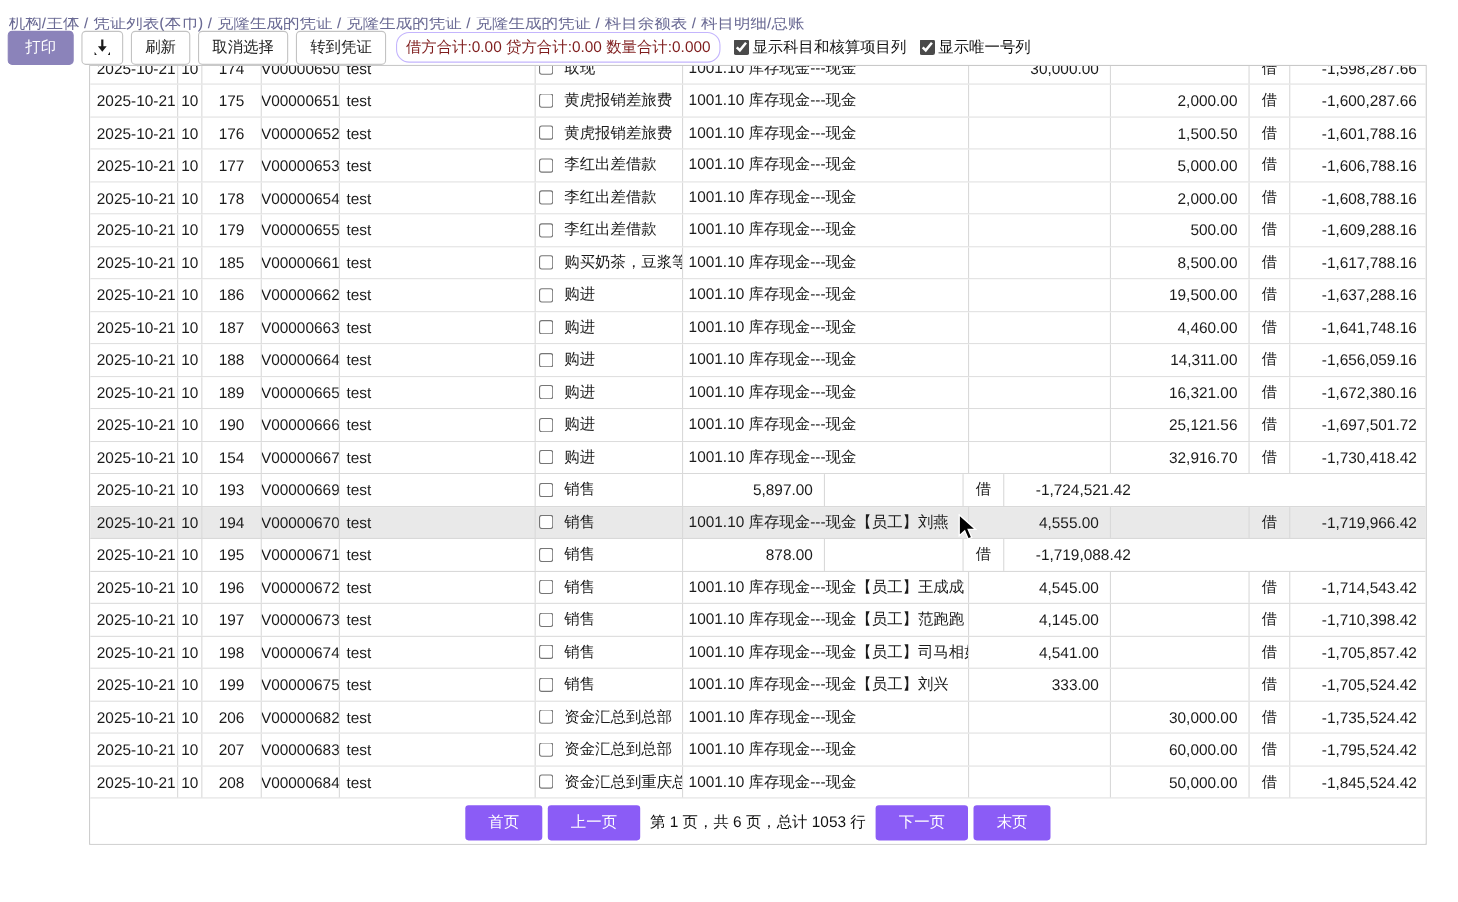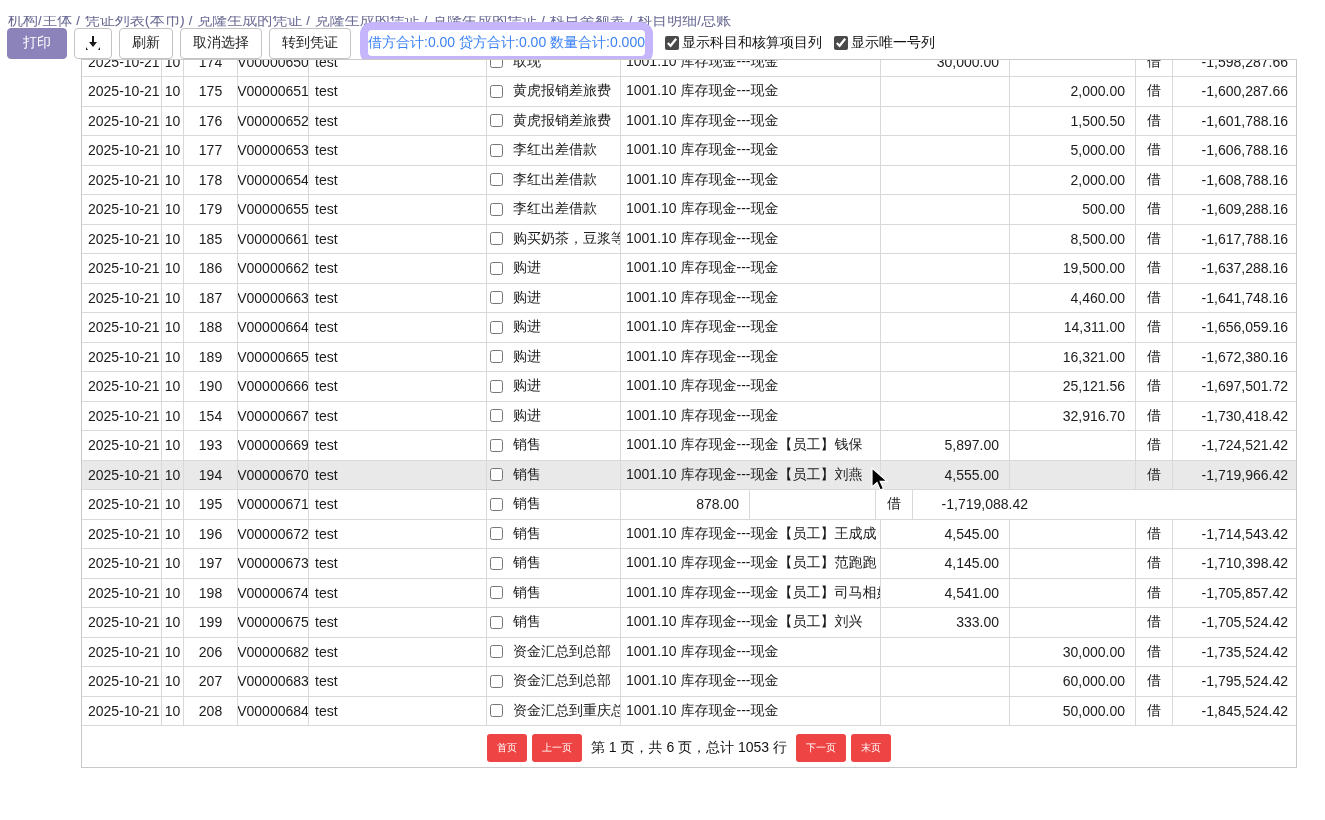--- a/index.html
+++ b/index.html
@@ -18,22 +18,22 @@
   .toolbar { position:absolute; top:27px; left:7px; display:flex; align-items:center; gap:7px; height:32px; }
   .btn {
     background:#fff; border:1px solid #c3c3c3; border-radius:4px;
     padding:6px 12px; font-size:14px; color:#222; cursor:pointer; height:31px;
     display:inline-flex; align-items:center; justify-content:center;
     font-family:inherit;
   }
   .btn-primary { background:#8b83ba; border-color:#8b83ba; color:#fff; padding:6px 15px; }
   .btn-icon { width:38px; }
   .totals-box {
-    border:8px solid #c4b5fd; border-radius:12px; padding:4px 0;
-    font-size:14px; color:#3b82f6; white-space:nowrap; margin-left:2px;
+    border:1px solid #c4b5fd; border-radius:12px; padding:4px 8px;
+    font-size:14px; color:#7f1d1d; white-space:nowrap; margin-left:2px;
   }
   .chk-group { display:inline-flex; align-items:center; gap:3px; margin-left:5px; white-space:nowrap; }
   .chk-group input { width:14px; height:14px; accent-color:#4a4a4a; }
   .chk-group label { font-size:14px; color:#111; }
 
   
   .table-wrap {
     position:absolute; left:81px; top:59px; width:1216px; height:709px;
     border:1px solid #c9c9c9; overflow:hidden; background:#fff;
   }
@@ -54,22 +54,22 @@
   .c-desc input { width:13px; height:13px; margin-right:2px; flex:0 0 auto; }
   .c-account { width:260px; padding-left:5px; }
   .c-debit   { width:129px; justify-content:flex-end; padding-right:10px; }
   .c-credit  { width:126px; justify-content:flex-end; padding-right:10px; }
   .c-dir     { width:37px;  justify-content:center; }
   .c-balance { width:123px; justify-content:flex-end; padding-right:8px; border-right:none; }
 
   
   .tfooter { height:43px; display:flex; align-items:center; justify-content:center; gap:5px; background:#fff; }
   .page-btn {
-    background:#ef4444; color:#fff; border:none; border-radius:3px;
-    padding:7px 10px; font-size:10px; cursor:pointer; font-family:inherit;
+    background:#8b5cf6; color:#fff; border:none; border-radius:3px;
+    padding:7px 21px; font-size:14px; cursor:pointer; font-family:inherit;
   }
   .page-info { font-size:14px; color:#111; margin:0 4px; white-space:nowrap; }
 
   
   .cursor { position:absolute; left:868px; top:467px; width:24px; height:26px; pointer-events:none; z-index:50; }
 </style>
 </head>
 <body>
 
 <div class="breadcrumb-clip">
@@ -313,21 +313,20 @@
       <div class="trow">
         <div class="cell c-date">2025-10-21</div>
         <div class="cell c-period">10</div>
         <div class="cell c-num">193</div>
         <div class="cell c-voucher">V00000669</div>
         <div class="cell c-summary">test</div>
         <div class="cell c-desc">
           <input type="checkbox" style="">
           <span>销售</span>
         </div>
-        <div class="cell c-account">1001.10 库存现金---现金【员工】钱保</div>
         <div class="cell c-debit">5,897.00</div>
         <div class="cell c-credit"></div>
         <div class="cell c-dir">借</div>
         <div class="cell c-balance">-1,724,521.42</div>
       </div>
       <div class="trow hover">
         <div class="cell c-date">2025-10-21</div>
         <div class="cell c-period">10</div>
         <div class="cell c-num">194</div>
         <div class="cell c-voucher">V00000670</div>

